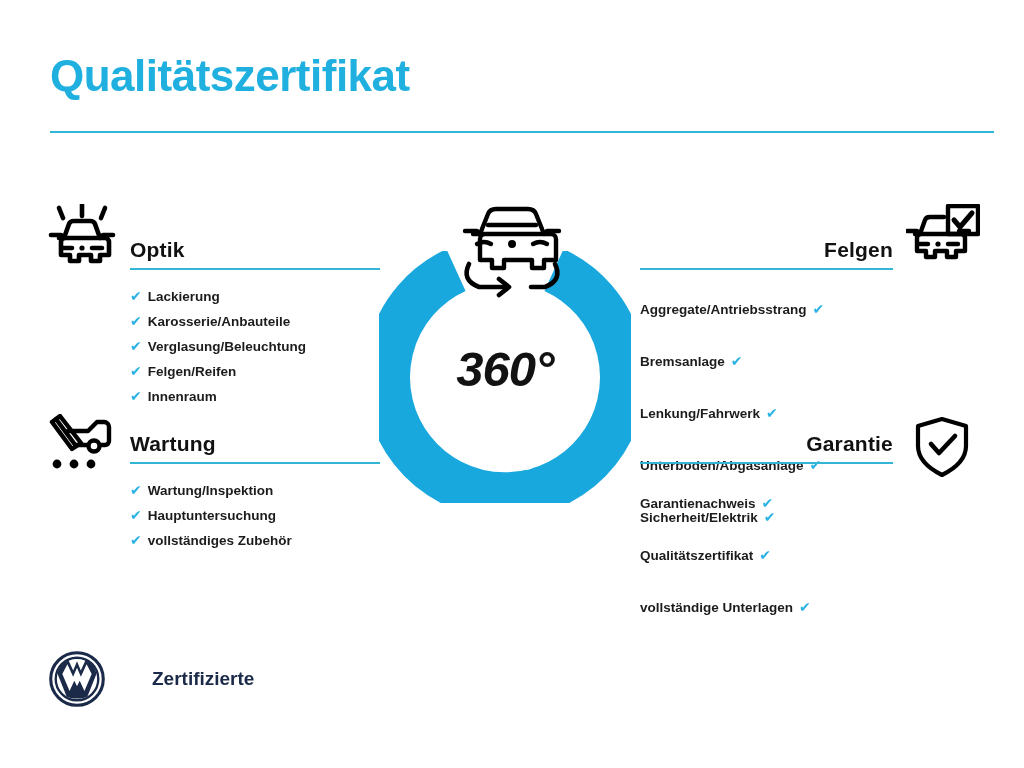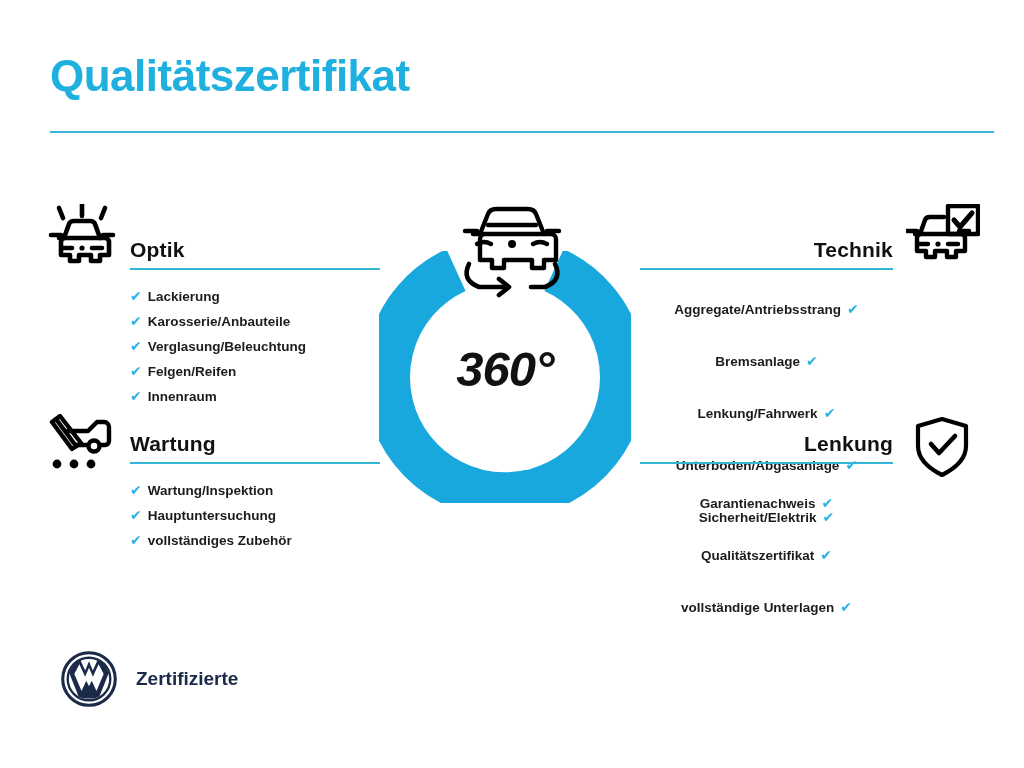--- a/index.html
+++ b/index.html
@@ -79,21 +79,21 @@
     padding: 0;
   }
   .check-list li {
     font-size: 13.5px;
     font-weight: 600;
     color: #1c1c1c;
     line-height: 24px;
     white-space: nowrap;
   }
   .block-left .check-list li { text-align: left; }
-  .block-right .check-list li { text-align: center; margin-top: 27px; }
+  .block-right .check-list li { text-align: left; margin-top: 27px; }
 
   .tick {
     color: #29b2e4;
     font-size: 14px;
     font-weight: 700;
   }
   .block-left .tick  { margin-right: 6px; }
   .block-right .tick { margin-left: 6px; }
 
   
@@ -131,24 +131,25 @@
     position: absolute;
     left: 447px;
     top: 197px;
     width: 130px;
     height: 105px;
   }
 
   
   .vw-lockup {
     position: absolute;
-    left: 60px;
+    left: 48px;
     top: 650px;
     display: flex;
     align-items: center;
+    gap: 28px;
   }
   .vw-mark { width: 58px; height: 58px; display: block; }
   .vw-words {
     margin-left: 18px;
     font-size: 19px;
     font-weight: 700;
     color: #1a2a48;
     line-height: 1.28;
     white-space: nowrap;
   }
@@ -226,33 +227,33 @@
     <div class="block-heading">Wartung</div>
     <div class="block-rule"></div>
     <ul class="check-list">
       <li><span class="tick">✔</span><span>Wartung/Inspektion</span></li>
       <li><span class="tick">✔</span><span>Hauptuntersuchung</span></li>
       <li><span class="tick">✔</span><span>vollständiges Zubehör</span></li>
     </ul>
   </div>
 
   <div class="block block-right block-technik">
-    <div class="block-heading">Technik</div>
+    <div class="block-heading">Felgen</div>
     <div class="block-rule"></div>
     <ul class="check-list">
       <li><span>Aggregate/Antriebsstrang</span><span class="tick">✔</span></li>
       <li><span>Bremsanlage</span><span class="tick">✔</span></li>
       <li><span>Lenkung/Fahrwerk</span><span class="tick">✔</span></li>
       <li><span>Unterboden/Abgasanlage</span><span class="tick">✔</span></li>
       <li><span>Sicherheit/Elektrik</span><span class="tick">✔</span></li>
     </ul>
   </div>
 
   <div class="block block-right block-garantie">
-    <div class="block-heading">Lenkung</div>
+    <div class="block-heading">Garantie</div>
     <div class="block-rule"></div>
     <ul class="check-list">
       <li><span>Garantienachweis</span><span class="tick">✔</span></li>
       <li><span>Qualitätszertifikat</span><span class="tick">✔</span></li>
       <li><span>vollständige Unterlagen</span><span class="tick">✔</span></li>
     </ul>
   </div>
 
   <div class="badge">
     <svg class="badge-ring" viewBox="0 0 252 252">

